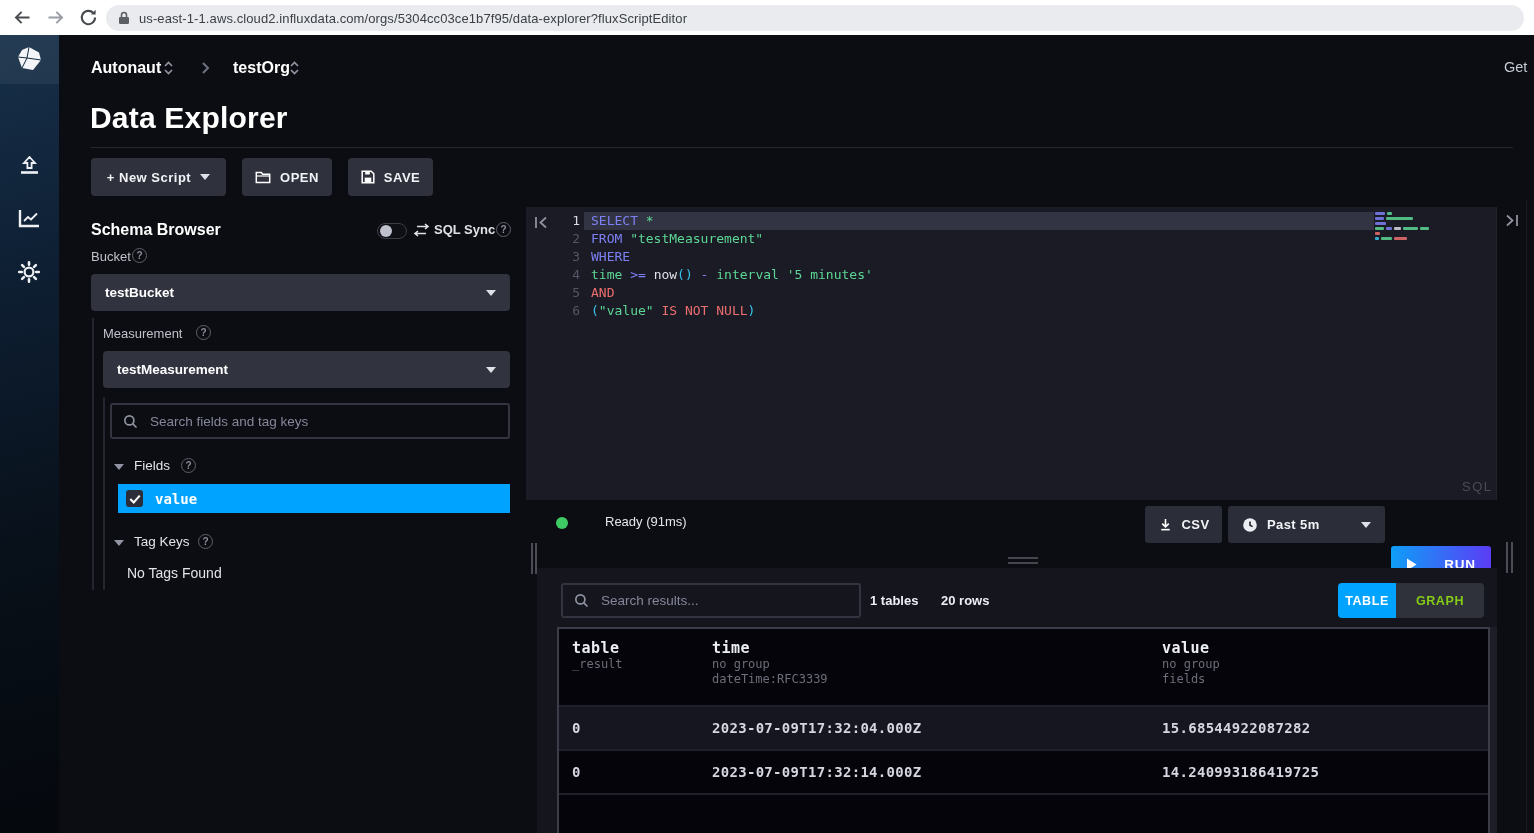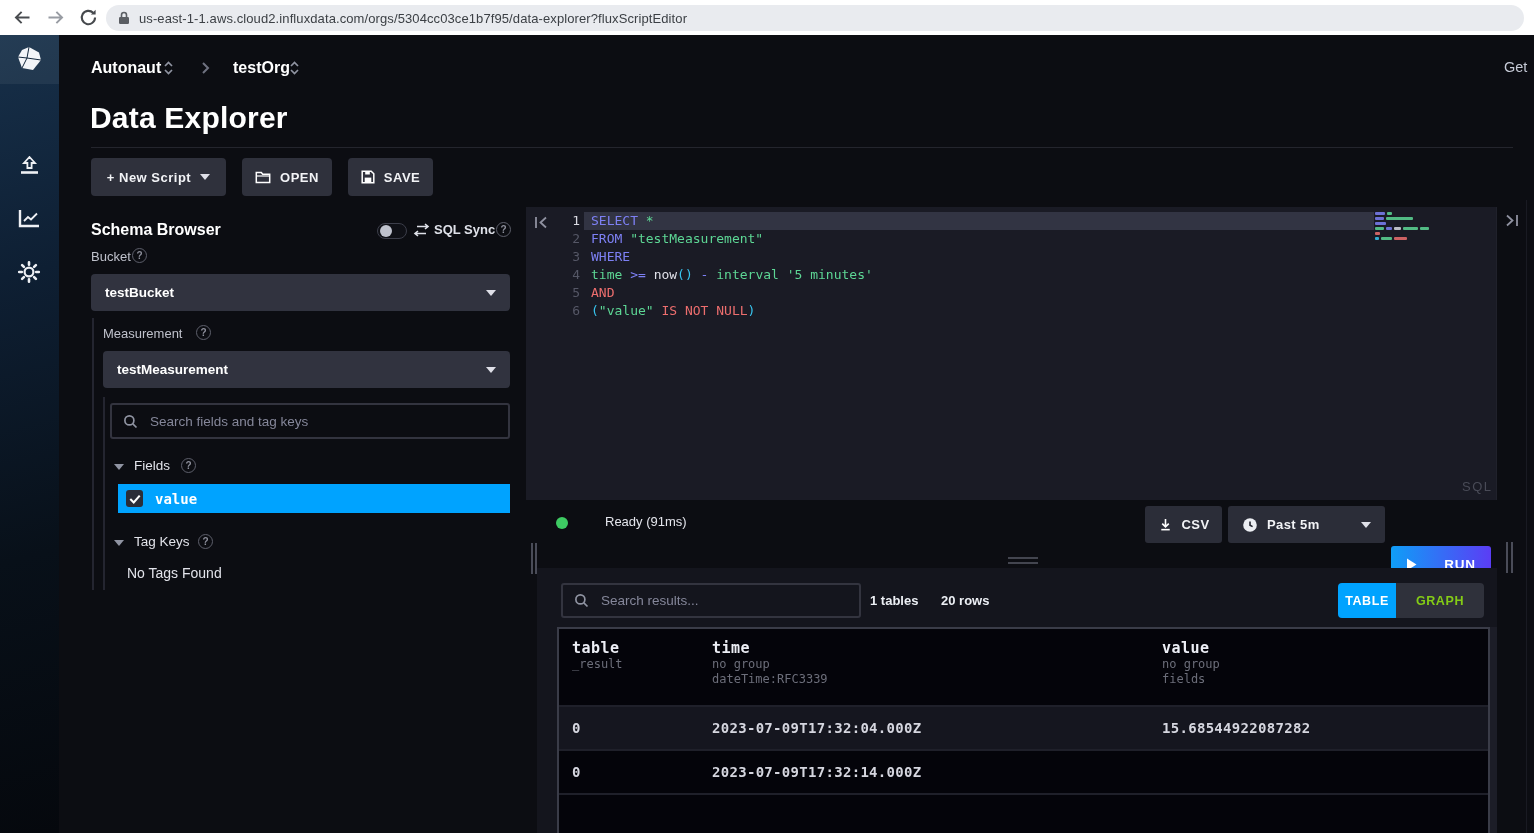--- a/index.html
+++ b/index.html
@@ -370,20 +370,21 @@
         </div>
       <div>
           <div class="trow alt">
             <div class="td">0</div>
             <div class="td">2023-07-09T17:32:04.000Z</div>
             <div class="td">15.68544922087282</div>
           </div>
           <div class="trow">
             <div class="td">0</div>
             <div class="td">2023-07-09T17:32:14.000Z</div>
+            <div class="td">14.240993186419725</div>
           </div>
         </div>
       <div class="trow"></div>
     </div>
     <div class="panel-scroll"></div>
   </div>
 
 </div>
 
 </body></html>

